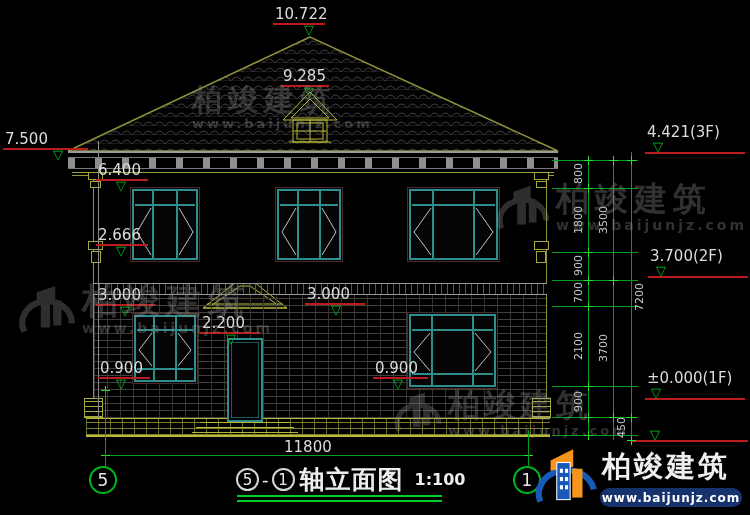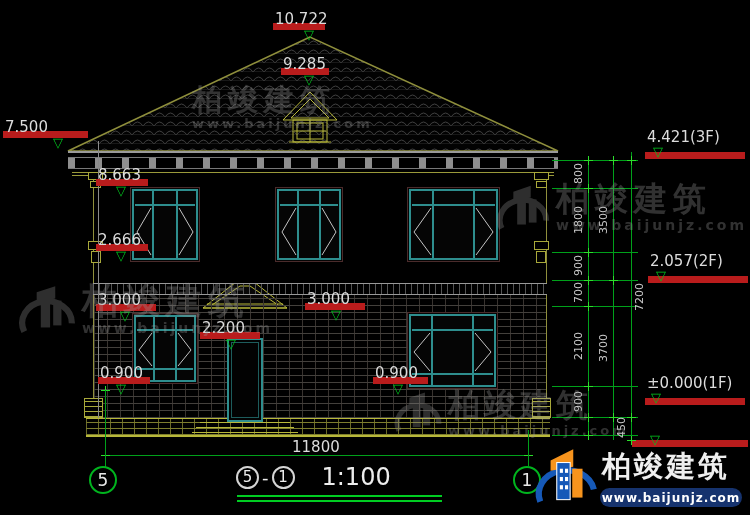--- a/index.html
+++ b/index.html
@@ -1,21 +1,21 @@
 <!DOCTYPE html>
 <html><head>
 <meta charset="utf-8">
 <style>
   *{margin:0;padding:0;box-sizing:border-box}
   html,body{background:#000}
   body{font-family:"DejaVu Sans","Liberation Sans",sans-serif}
   #stage{position:relative;width:750px;height:515px;background:#000;overflow:hidden}
   .abs{position:absolute}
   
-  .lvl{position:absolute;height:0;border-top:7px solid #b91c1c}
+  .lvl{position:absolute;height:0;border-top:2px solid #b91c1c}
   .lvl .val{position:absolute;left:2px;bottom:2px;white-space:nowrap;color:#dcdcdc;font-size:15px}
   .lvl .tri{position:absolute;top:-1px;color:#00c81e;font-size:13px;line-height:12px}
   .lvl.rgt .val{bottom:13px}
   .lvl.rgt .tri{top:-13px}
   
   .hl{position:absolute;height:0;border-top:1px solid #00a01a}
   .vl{position:absolute;width:1px;background:#00a01a}
   .tick{position:absolute;width:9px;height:9px;
     background:linear-gradient(#2bdf2b,#2bdf2b) 50% 50%/9px 1px no-repeat,
                linear-gradient(#2bdf2b,#2bdf2b) 50% 50%/1px 9px no-repeat}
@@ -23,21 +23,21 @@
         text-align:center;color:#c8c8c8;font-size:11px;white-space:nowrap}
   .dimh{position:absolute;color:#dcdcdc;font-size:15px;white-space:nowrap}
   
   .cap{position:absolute;border:1px solid #a8a83a;background:#000}
   
   .title{position:absolute;display:flex;align-items:center;gap:2px;color:#ededed}
   .tcirc{width:23px;height:23px;border:2px solid #d5d5d5;border-radius:50%;flex:none;
          display:flex;align-items:center;justify-content:center;font-size:15px}
   .tdash{font-size:18px;margin:0 1px}
   .tname{font-size:25px;font-weight:bold;letter-spacing:1px;margin-left:3px;white-space:nowrap}
-  .tscale{font-size:24px;margin-left:25px;font-weight:normal}
+  .tscale{font-size:16px;margin-left:9px;font-weight:bold}
   .axis{position:absolute;width:28px;height:28px;border:2px solid #00b41e;border-radius:50%;
         color:#e8e8e8;font-size:17px;display:flex;align-items:center;justify-content:center}
   
   .wm{position:absolute;color:#9a9a9a;opacity:.32;display:flex;align-items:flex-start;gap:4px}
   .wm-name{font-weight:bold;letter-spacing:6px;line-height:1.05;white-space:nowrap}
   .wm-url{font-weight:bold;letter-spacing:3px;font-size:13px;white-space:nowrap}
   .brand-name{position:absolute;font-size:29px;font-weight:bold;color:#efefef;
               letter-spacing:3px;white-space:nowrap;text-shadow:1px 1px 2px #000}
   .brand-url{position:absolute;width:142px;height:19px;background:#16336e;border-radius:10px;
              color:#fff;font-size:12px;font-weight:bold;display:flex;align-items:center;
@@ -168,30 +168,30 @@
         <line x1="23" y1="59" x2="7" y2="40" stroke="#c4c4c4" stroke-width="1"></line>
         <line x1="68" y1="21" x2="84" y2="40" stroke="#c4c4c4" stroke-width="1"></line>
         <line x1="68" y1="59" x2="84" y2="40" stroke="#c4c4c4" stroke-width="1"></line>
       </svg>
     </div>
 
   <div class="lvl" style="left:273px;top:23px;width:52px">
     <span class="val">10.722</span>
       <span class="tri" style="left:31px">▽</span>
     </div>
-  <div class="lvl" style="left:281px;top:68px;width:48px">
+  <div class="lvl" style="left:281px;top:85px;width:48px">
     <span class="val">9.285</span>
       <span class="tri" style="left:23px">▽</span>
     </div>
-  <div class="lvl" style="left:3px;top:131px;width:85px">
+  <div class="lvl" style="left:3px;top:148px;width:85px">
     <span class="val">7.500</span>
       <span class="tri" style="left:50px">▽</span>
     </div>
   <div class="lvl" style="left:96px;top:179px;width:52px">
-    <span class="val">8.663</span>
+    <span class="val">6.400</span>
       <span class="tri" style="left:20px">▽</span>
     </div>
   <div class="lvl" style="left:96px;top:244px;width:52px">
     <span class="val">2.666</span>
       <span class="tri" style="left:20px">▽</span>
     </div>
   <div class="lvl" style="left:96px;top:304px;width:60px">
     <span class="val">3.000</span>
       <span class="tri" style="left:24px">▽</span>
     </div>
@@ -210,21 +210,21 @@
   <div class="lvl" style="left:373px;top:377px;width:55px">
     <span class="val">0.900</span>
       <span class="tri" style="left:20px">▽</span>
     </div>
 
   <div class="lvl rgt" style="left:645px;top:152px;width:100px">
     <span class="val">4.421(3F)</span>
       <span class="tri" style="left:8px">▽</span>
     </div>
   <div class="lvl rgt" style="left:648px;top:276px;width:100px">
-    <span class="val">2.057(2F)</span>
+    <span class="val">3.700(2F)</span>
       <span class="tri" style="left:8px">▽</span>
     </div>
   <div class="lvl rgt" style="left:645px;top:398px;width:100px">
     <span class="val">±0.000(1F)</span>
       <span class="tri" style="left:6px">▽</span>
     </div>
   <div class="lvl rgt" style="left:632px;top:440px;width:116px">
     <span class="tri" style="left:18px">▽</span>
     </div>
 
@@ -264,35 +264,36 @@
     <span class="dimv" style="left:597px;top:160px;height:120px">3500</span>
     <span class="dimv" style="left:597px;top:280px;height:137px">3700</span>
     <span class="dimv" style="left:633px;top:262px;height:70px">7200</span>
   </div>
 
   <div>
     <div class="hl" style="left:105px;top:455px;width:423px"></div>
     <div class="tick" style="left:101px;top:451px"></div>
     <div class="tick" style="left:524px;top:451px"></div>
     <div class="tick" style="left:101px;top:386px"></div>
-    <span class="dimh" style="left:292px;top:438px">11800</span>
+    <span class="dimh" style="left:284px;top:438px">11800</span>
     <div class="vl" style="left:105px;top:390px;height:77px"></div>
     <div class="vl" style="left:528px;top:430px;height:36px"></div>
   </div>
   <div class="axis" style="left:89px;top:466px">
     <span>5</span>
     </div>
   <div class="axis" style="left:513px;top:466px">
     <span>1</span>
     </div>
 
   <div class="title" style="left:236px;top:463px">
     <span class="tcirc">5</span>
     <span class="tdash">-</span>
     <span class="tcirc">1</span>
+    <span class="tname">轴立面图</span>
     <span class="tscale">1:100</span>
   </div>
   <div class="abs" style="left:237px;top:495px;width:205px;height:2px;background:#00cc22"></div>
   <div class="abs" style="left:237px;top:500px;width:205px;height:2px;background:#00cc22"></div>
 
   <div class="wm" style="left:192px;top:84px">
     <div>
         <div class="wm-name" style="font-size:30px">柏竣建筑</div>
          <div class="wm-url">www.baijunjz.com</div>
       </div>

